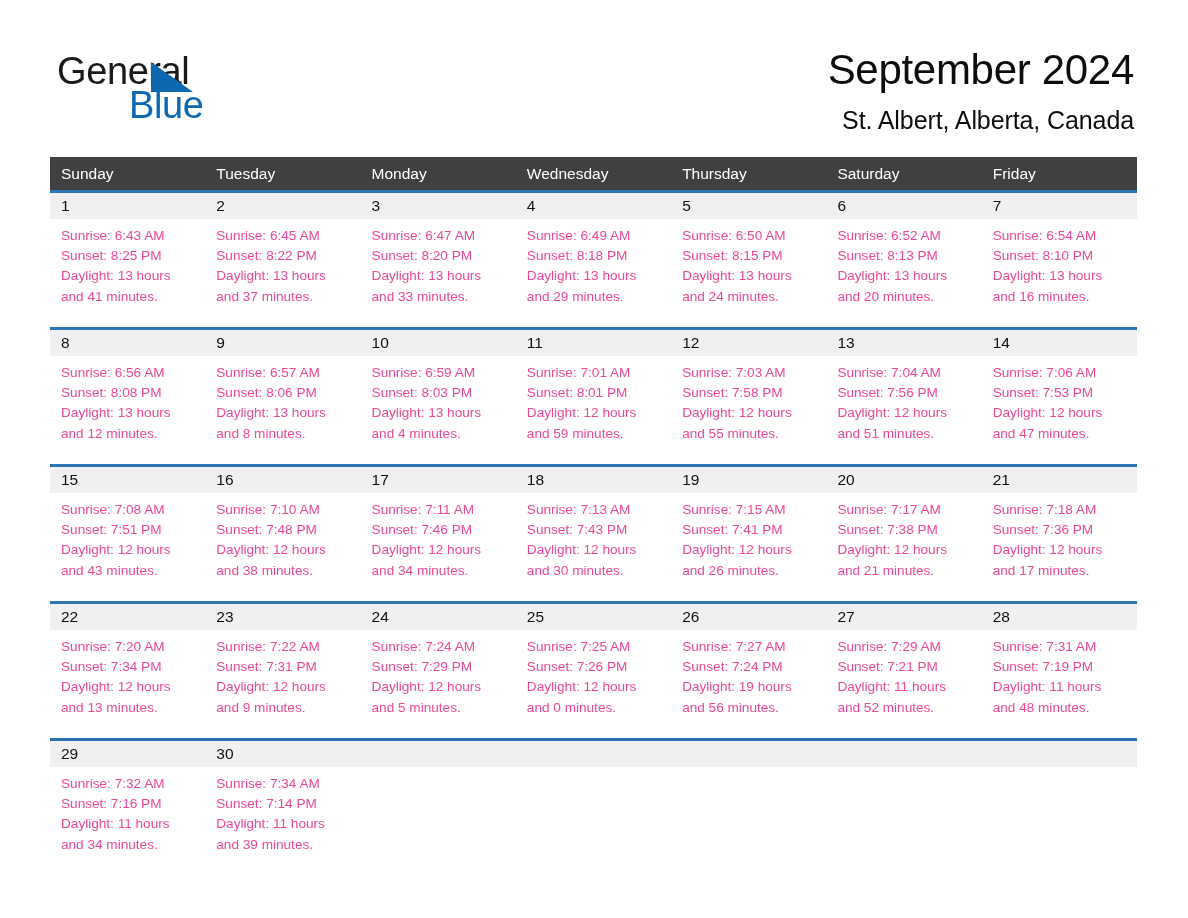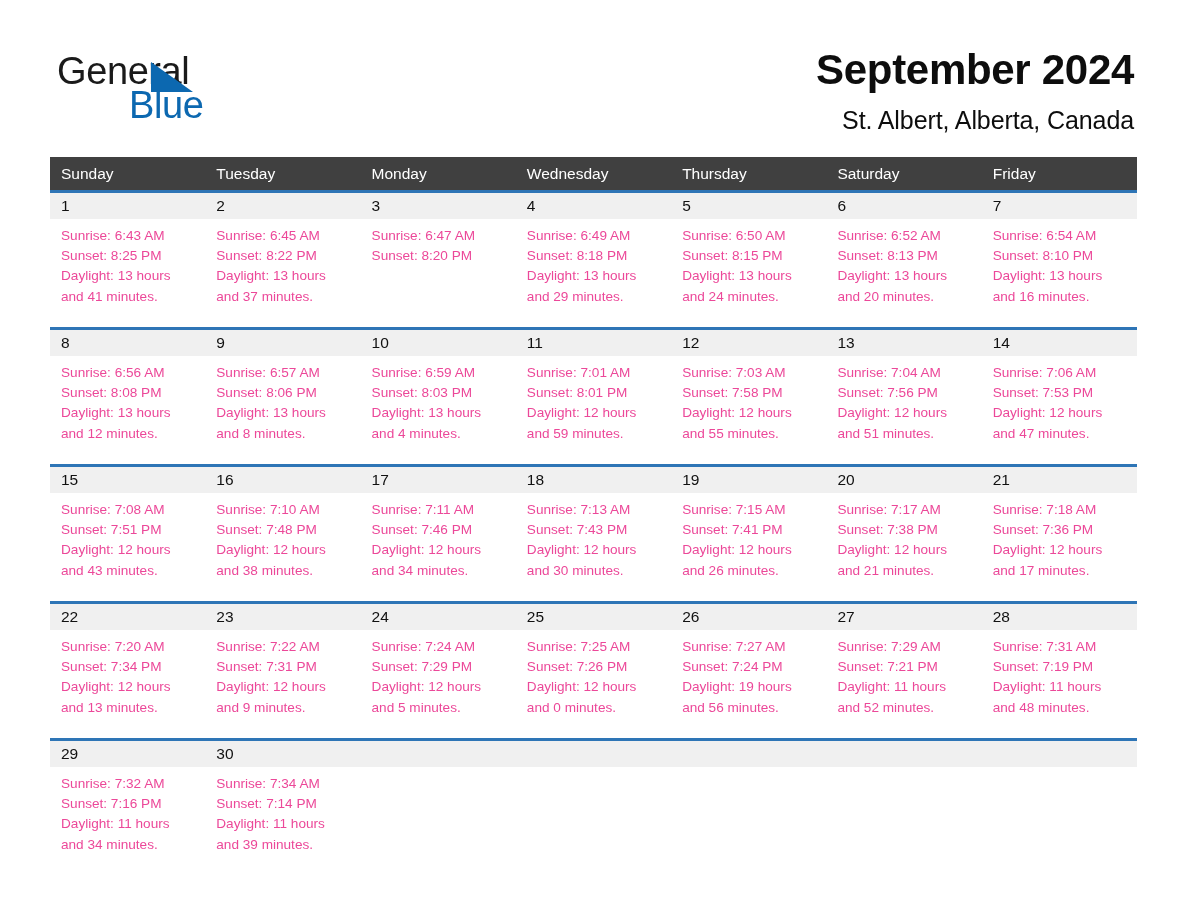--- a/index.html
+++ b/index.html
@@ -66,21 +66,21 @@
     line-height: 38px;
   }
   .title-block {
     position: absolute;
     right: 54px;
     top: 44px;
     text-align: right;
   }
   .month-title {
     font-size: 42px;
-    font-weight: 700;
+    font-weight: 400;
     color: #0d0d0d;
     line-height: 52px;
     letter-spacing: -0.3px;
   }
   .location-title {
     font-size: 25px;
     font-weight: 400;
     color: #0d0d0d;
     line-height: 34px;
     margin-top: 7px;
@@ -201,20 +201,21 @@
           <div class="daylight-line">Daylight: 13 hours and 41 minutes.</div>
         </div>
         <div class="info-cell">
           <div class="info-line">Sunrise: 6:45 AM</div>
           <div class="info-line">Sunset: 8:22 PM</div>
           <div class="daylight-line">Daylight: 13 hours and 37 minutes.</div>
         </div>
         <div class="info-cell">
           <div class="info-line">Sunrise: 6:47 AM</div>
           <div class="info-line">Sunset: 8:20 PM</div>
+          <div class="daylight-line">Daylight: 13 hours and 33 minutes.</div>
         </div>
         <div class="info-cell">
           <div class="info-line">Sunrise: 6:49 AM</div>
           <div class="info-line">Sunset: 8:18 PM</div>
           <div class="daylight-line">Daylight: 13 hours and 29 minutes.</div>
         </div>
         <div class="info-cell">
           <div class="info-line">Sunrise: 6:50 AM</div>
           <div class="info-line">Sunset: 8:15 PM</div>
           <div class="daylight-line">Daylight: 13 hours and 24 minutes.</div>

